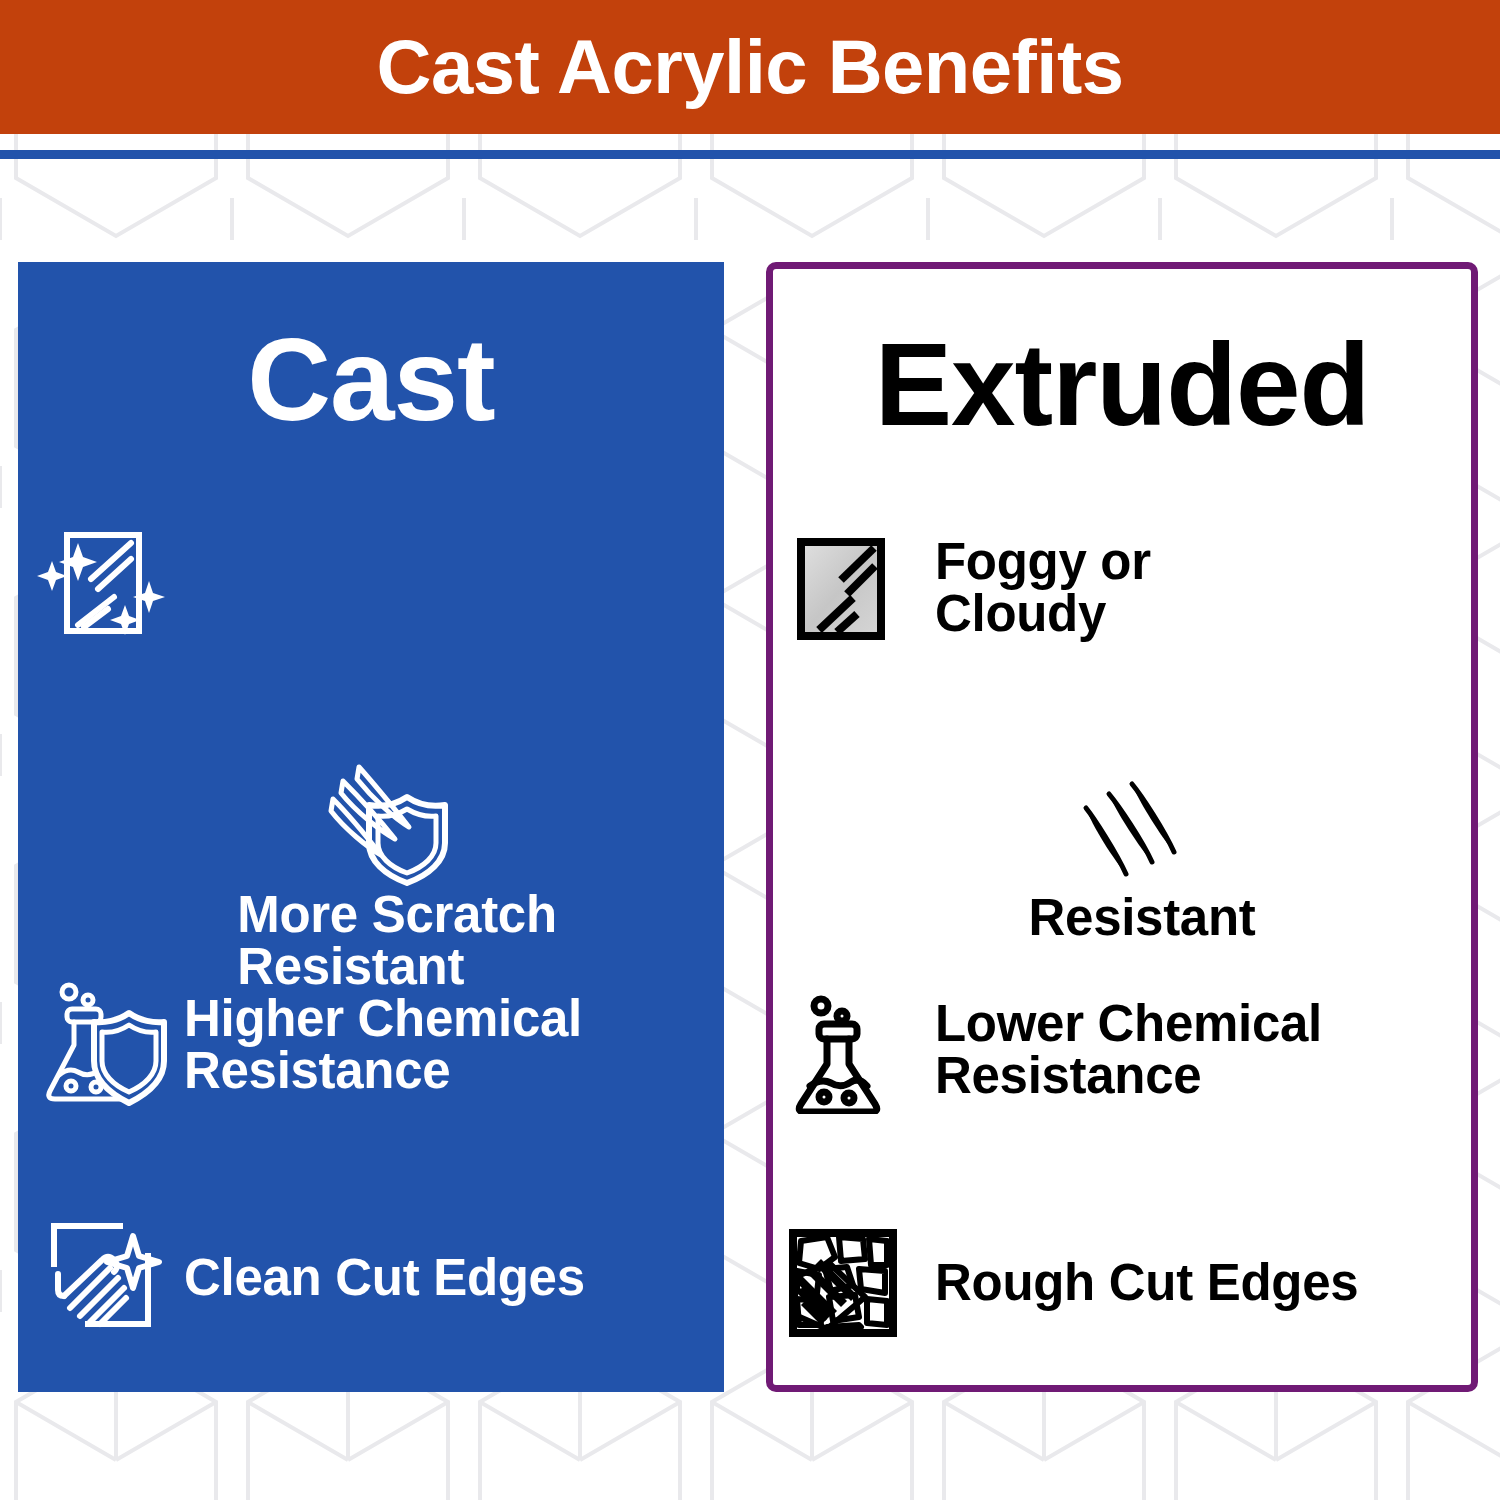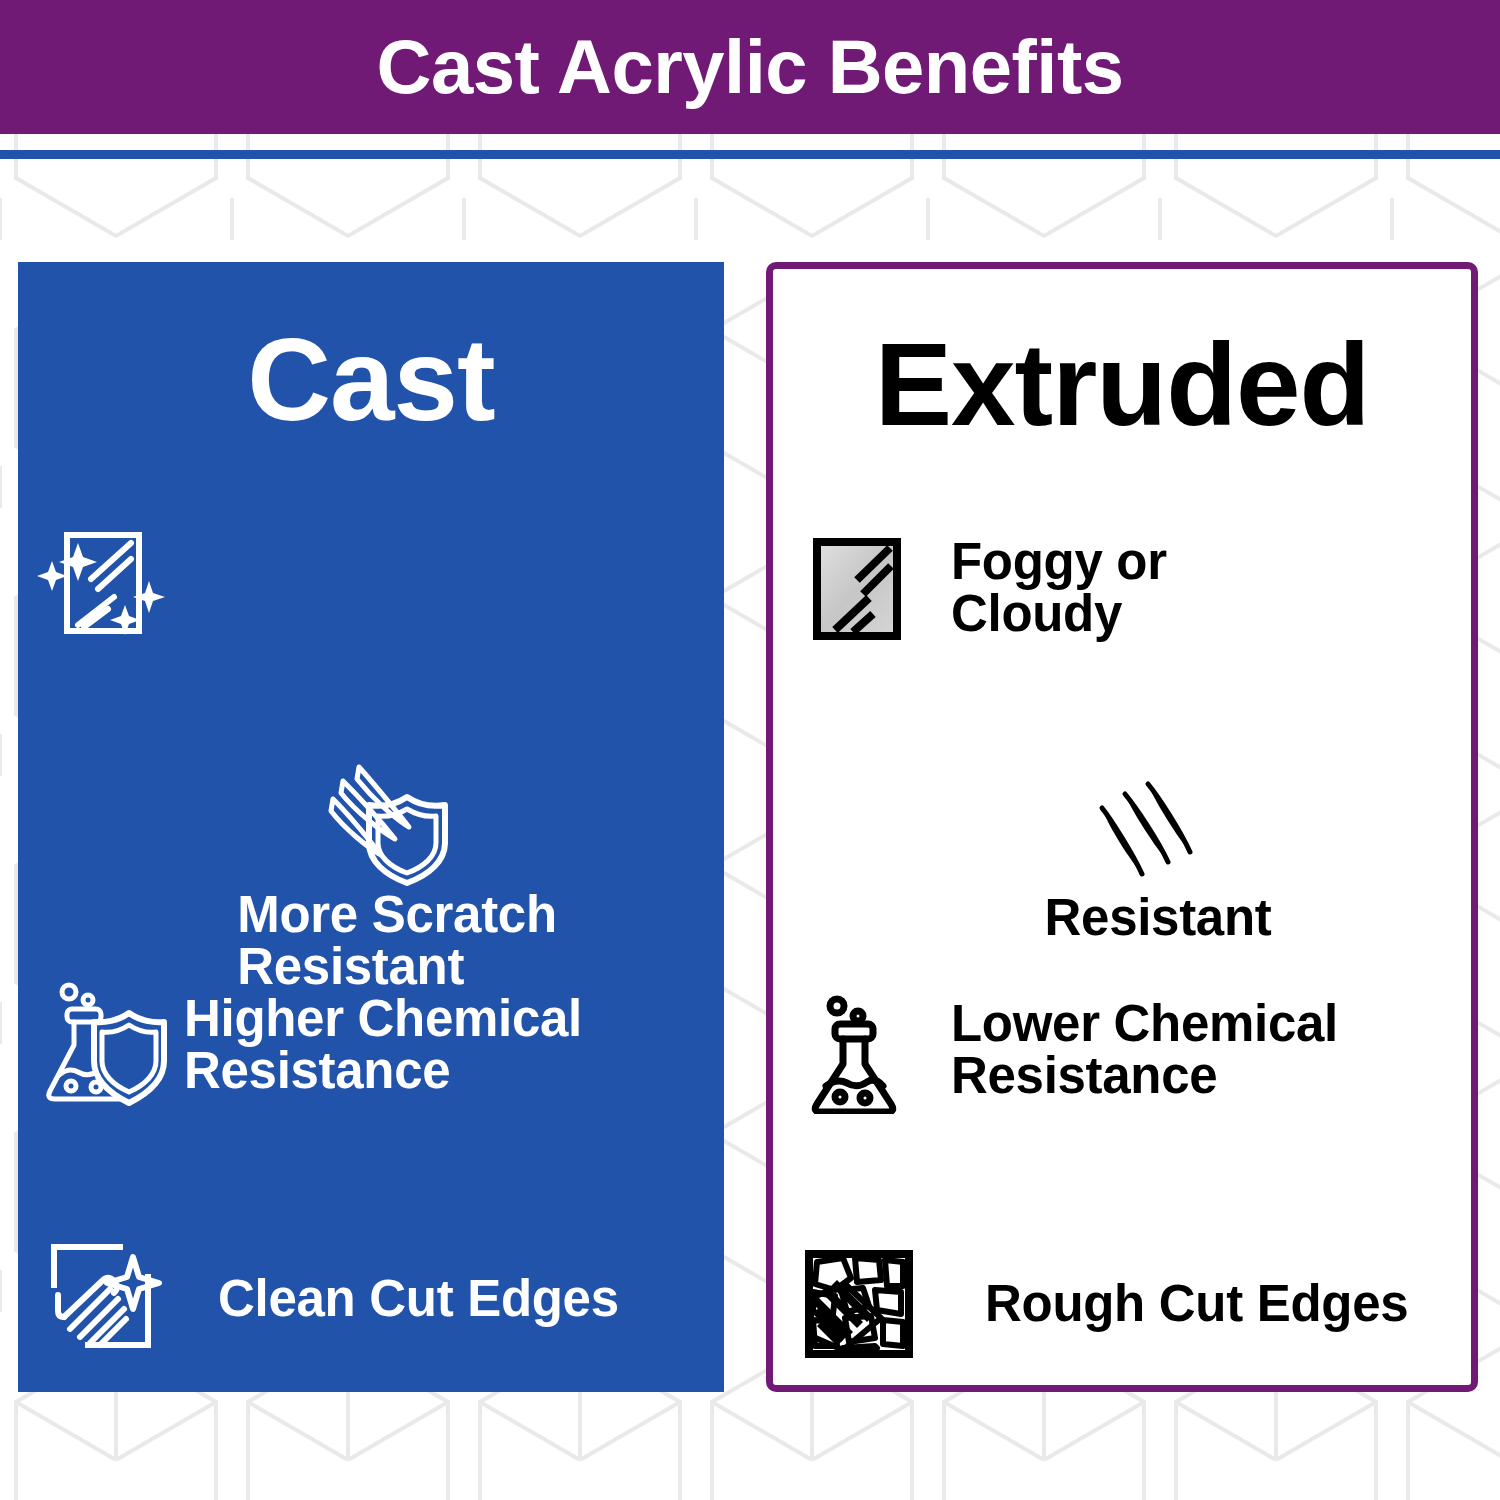--- a/index.html
+++ b/index.html
@@ -23,21 +23,21 @@
     z-index: 0;
     pointer-events: none;
   }
 
   
   #header-bar {
     position: absolute;
     left: 0; top: 0;
     width: 1500px;
     height: 134px;
-    background: #701a75;
+    background: #c2410c;
     z-index: 3;
     display: flex;
     align-items: center;
     justify-content: center;
   }
   #header-title {
     color: #ffffff;
     font-size: 76px;
     font-weight: bold;
     letter-spacing: -0.5px;
@@ -110,21 +110,21 @@
     width: 100%;
   }
   .feature-row {
     position: absolute;
     left: 0;
     width: 100%;
     display: flex;
     align-items: center;
   }
   #panel-cast .feature-row { padding-left: 18px; }
-  #panel-extruded .feature-row { padding-left: 22px; }
+  #panel-extruded .feature-row { padding-left: 6px; }
 
   .feature-icon {
     flex: 0 0 auto;
     width: 132px;
     height: 132px;
     display: flex;
     align-items: center;
     justify-content: center;
   }
   #panel-extruded .feature-icon { width: 128px; height: 128px; }
@@ -135,21 +135,21 @@
     font-size: 51px;
     letter-spacing: -0.3px;
     margin-left: 16px;
   }
   #panel-cast .feature-label { color: #ffffff; }
   #panel-extruded .feature-label { color: #000000; margin-left: 28px; }
 
   .r0 { top: 0px; }
   .r1 { top: 240px; flex-direction: column; }
   .r2 { top: 462px; }
-  .r3 { top: 716px; gap: 34px; }
+  .r3 { top: 695px; }
 </style>
 </head>
 <body>
 
 <svg id="watermark" viewBox="0 0 1500 1500" xmlns="http://www.w3.org/2000/svg">
   <defs>
     <pattern id="isohex" width="232" height="268" patternUnits="userSpaceOnUse">
       <g fill="none" stroke="#e9e9ec" stroke-width="4">
         <path d="M116 4 L216 62 L216 178 L116 236 L16 178 L16 62 Z"></path>
         <path d="M116 4 L116 120 M116 120 L216 62 M116 120 L16 62"></path>

